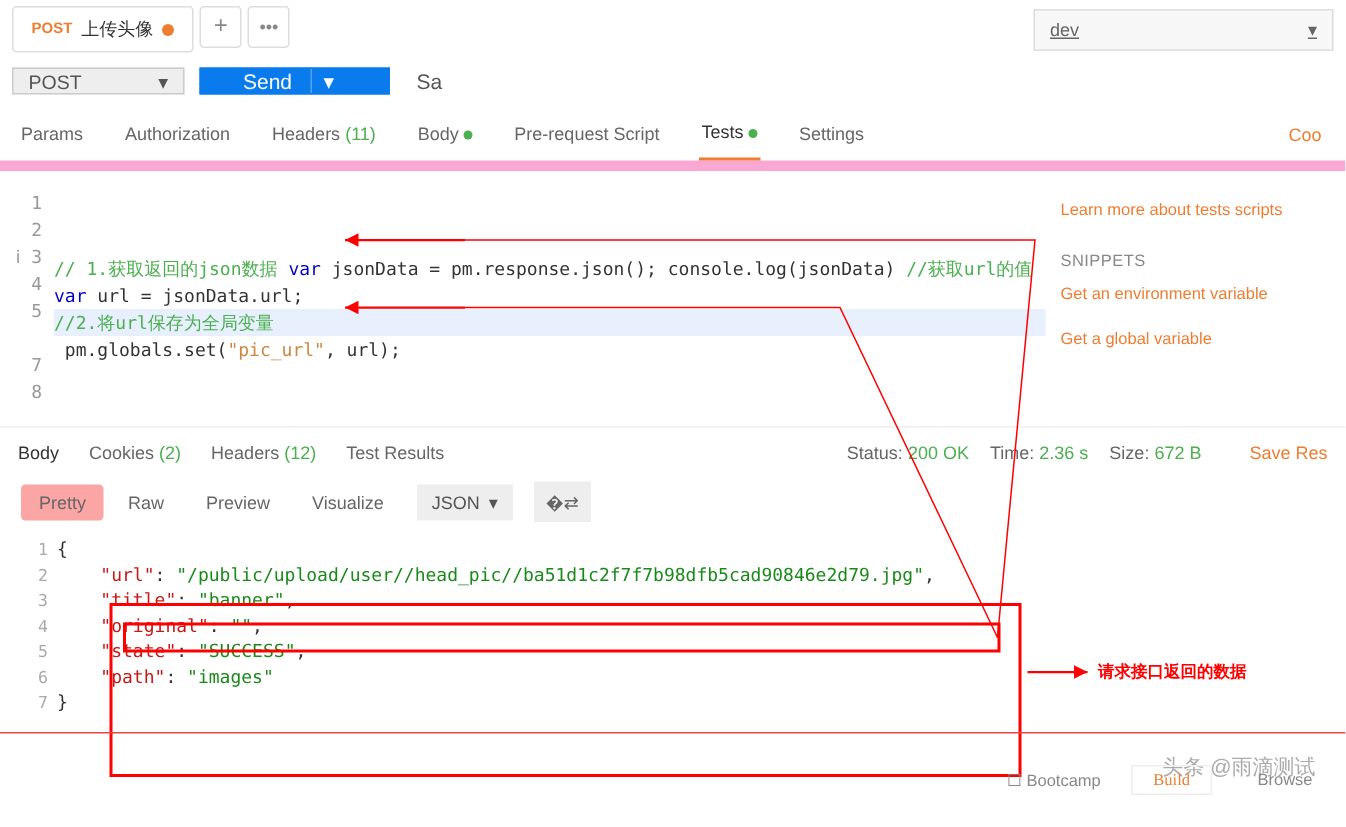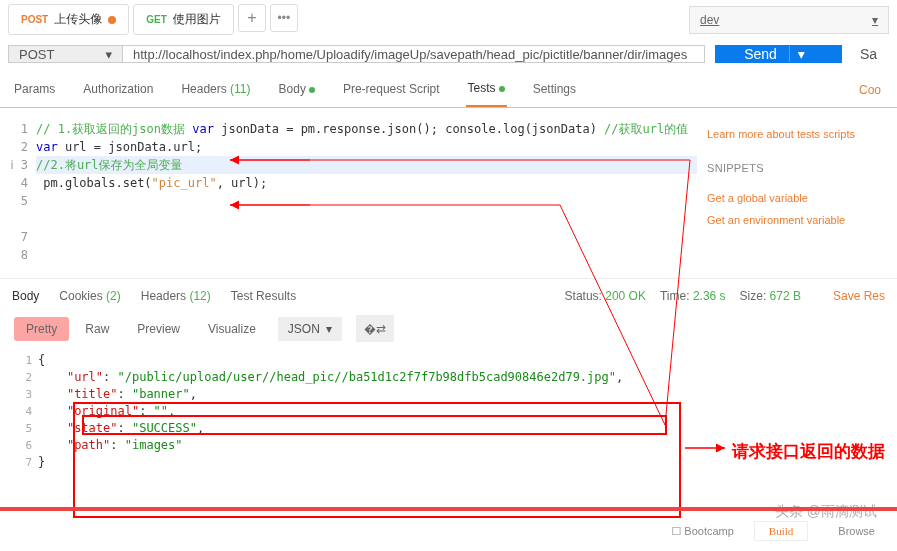--- a/index.html
+++ b/index.html
@@ -18,33 +18,33 @@
     
     
     .request-bar { display: flex; align-items: stretch; gap: 0; padding: 10px 8px; }
     .method-select { width: 115px; background: #eee; border: 1px solid #ccc; display: flex; align-items: center; justify-content: space-between; padding: 0 10px; color: #555; font-size: 13px; }
     .url-input { flex: 1; border: 1px solid #ccc; border-left: none; padding: 0 10px; display: flex; align-items: center; color: #555; font-size: 13px; background: #fff; }
     .send-btn { background: #097bed; color: #fff; padding: 0 28px; display: flex; align-items: center; font-size: 14px; font-weight: 500; margin-left: 10px; border: 1px solid #097bed; }
     .send-caret { border-left: 1px solid rgba(255,255,255,0.3); padding: 0 8px; margin-left: 12px; }
     .save-btn { padding: 0 12px; display: flex; align-items: center; color: #555; font-size: 14px; margin-left: 6px; }
     
     
-    .req-tabs { display: flex; gap: 24px; padding: 0 12px; border-bottom: 1px solid #f9a8d4; align-items: center; }
+    .req-tabs { display: flex; gap: 24px; padding: 0 12px; border-bottom: 7px solid #f9a8d4; align-items: center; }
     .req-tab { padding: 8px 2px 10px 2px; color: #666; font-size: 12px; cursor: pointer; }
     .req-tab.active { border-bottom: 2px solid #ed7d31; color: #333; }
     .req-tab .count { color: #4caf50; }
     .req-tab .dot2 { display: inline-block; width: 6px; height: 6px; background: #4caf50; border-radius: 50%; margin-left: 3px; vertical-align: middle; }
     .cookies-link { margin-left: auto; color: #ed7d31; padding: 8px 4px; }
     
     
     .editor-wrap { display: flex; padding: 8px 0 0 0; }
     .editor-main { flex: 1; display: flex; position: relative; }
     .gutter { width: 36px; text-align: right; color: #999; font-family: Consolas, monospace; font-size: 12px; line-height: 18px; padding: 4px 8px 4px 0; }
     .gutter .info { color: #999; display: inline-block; }
-    .code { flex: 1; font-family: Consolas, monospace; font-size: 12px; line-height: 18px; padding: 4px 0; }
+    .code { flex: 1; font-family: Consolas, monospace; font-size: 12px; line-height: 18px; padding: 4px 0; margin-top: 44px; }
     .code .line { white-space: pre; }
     .code .hl { background: #e8f0fe; display: block; }
     .c-comment { color: #4caf50; }
     .c-kw { color: #0000cd; }
     .c-str { color: #cd853f; }
     
     .sidebar { width: 200px; padding: 4px 10px; font-size: 11px; color: #666; line-height: 16px; }
     .sidebar a { color: #ed7d31; text-decoration: none; display: block; margin-top: 6px; }
     .sidebar .section { margin-top: 18px; color: #888; font-size: 11px; letter-spacing: 0.3px; }
     
@@ -65,58 +65,51 @@
     .resp-body { display: flex; padding: 4px 14px; position: relative; }
     .resp-gutter { width: 24px; text-align: right; color: #aaa; font-family: Consolas, monospace; font-size: 11px; line-height: 17px; padding-right: 6px; }
     .resp-code { font-family: Consolas, monospace; font-size: 12px; line-height: 17px; }
     .j-key { color: #c41a16; }
     .j-str { color: #1a8b1a; }
     .j-brace { color: #333; }
     
     
     .box-red { position: absolute; border: 2px solid #f00; pointer-events: none; }
     .arrow-red { position: absolute; pointer-events: none; }
-    .annot { position: absolute; color: #f00; font-weight: bold; font-size: 17px; }
+    .annot { position: absolute; color: #f00; font-weight: bold; font-size: 11px; }
     
     .watermark { position: absolute; right: 20px; bottom: 30px; color: #888; font-size: 14px; opacity: 0.7; }
     
-    .footer { position: absolute; bottom: 0; left: 0; right: 0; display: flex; align-items: center; padding: 10px 12px; border-top: 4px solid #ef4444; color: #888; font-size: 11px; justify-content: flex-end; gap: 20px; }
+    .footer { position: absolute; bottom: 0; left: 0; right: 0; display: flex; align-items: center; padding: 21px 12px; border-top: 1px solid #ef4444; color: #888; font-size: 11px; justify-content: flex-end; gap: 20px; }
     .footer .build { color: #ed7d31; border: 1px solid #eee; padding: 3px 14px; font-family: Liberation Serif, serif; }
     .footer .browse { color: #888; padding: 3px 10px; }
   </style>
 </head>
 <body>
 
 <div class="top-area">
   <div class="tabs">
     <div class="tab">
       <span class="method-post">POST</span>
       <span>上传头像</span>
       <span class="dot"></span>
     </div>
-    <div class="tab">
-      <span class="method-get">GET</span>
-      <span>使用图片</span>
-    </div>
     <div class="tab-add">+</div>
     <div class="tab-more">•••</div>
   </div>
   <div class="env-select">
     <span>dev</span>
     <span>▾</span>
   </div>
 </div>
 
 <div class="request-bar">
   <div class="method-select">
     <span>POST</span>
     <span>▾</span>
-  </div>
-  <div class="url-input">
-    <span>http://localhost/index.php/home/Uploadify/imageUp/savepath/head_pic/pictitle/banner/dir/images</span>
   </div>
   <div class="send-btn">
     <span>Send</span>
     <span class="send-caret">▾</span>
   </div>
   <div class="save-btn">Sa</div>
 </div>
 
 <div class="req-tabs">
   <div class="req-tab">Params</div>
@@ -155,22 +148,22 @@
       <span class="line"><span class="c-comment">//获取url的值</span></span>
       <span class="line"><span class="c-kw">var</span> url = jsonData.url;</span>
       <span class="line">&nbsp;</span>
       <span class="line hl"><span class="c-comment">//2.将url保存为全局变量</span></span>
       <span class="line"> pm.globals.set(<span class="c-str">"pic_url"</span>, url);</span>
     </div>
   </div>
   <div class="sidebar">
     <a>Learn more about tests scripts</a>
     <div class="section">SNIPPETS</div>
+    <a>Get an environment variable</a>
     <a style="margin-top:14px">Get a global variable</a>
-    <a>Get an environment variable</a>
   </div>
 </div>
 
 <div class="resp-tabs">
   <div class="resp-tab active">Body</div>
   <div class="resp-tab">
     <span>Cookies</span>
     <span class="count" style="color:#4caf50">(2)</span>
   </div>
   <div class="resp-tab">

